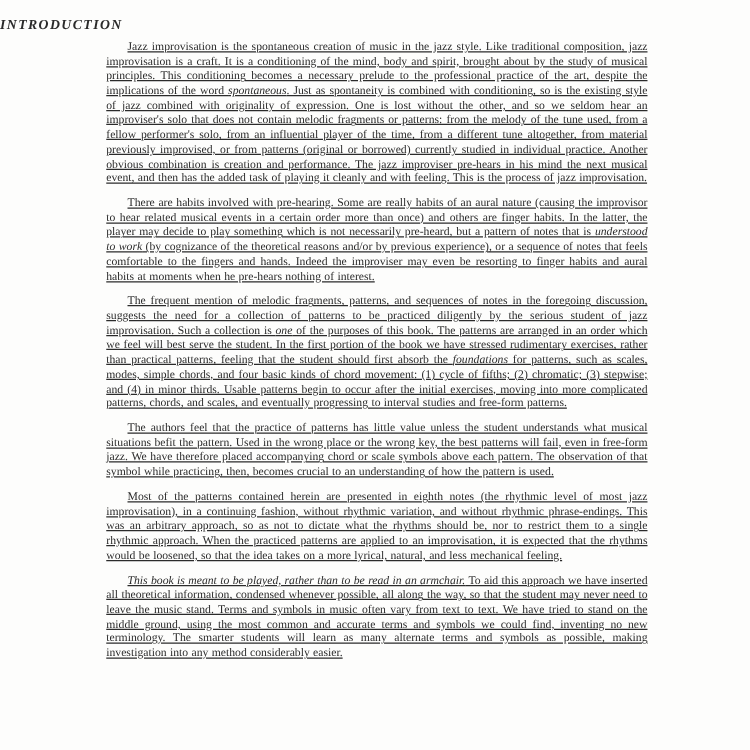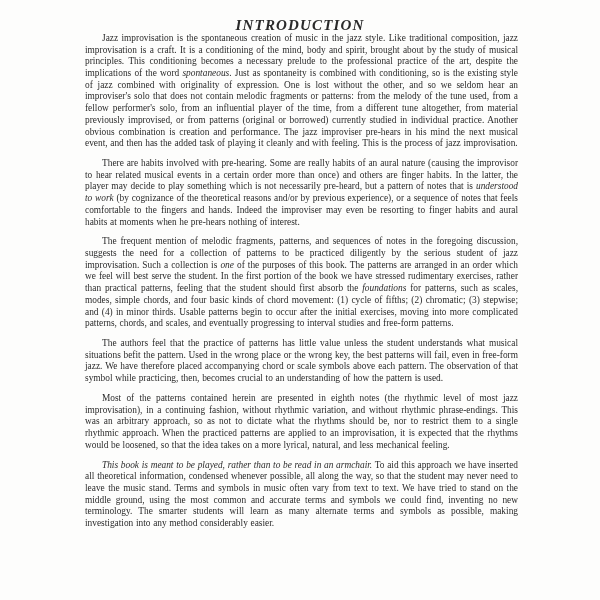--- a/index.html
+++ b/index.html
@@ -22,44 +22,44 @@
     height: 600px;
     background: #fdfdfc;
     box-sizing: border-box;
   }
 
   .page-title {
     position: absolute;
     top: 7px;
     left: 0;
     width: 600px;
-    text-align: center;
     font-style: italic;
     font-weight: 700;
-    font-size: 15px;
+    font-size: 11px;
     letter-spacing: 1.15px;
     color: #2a2a2a;
   }
 
   .body-column {
     position: absolute;
     top: 33px;
     left: 85px;
     width: 433px;
   }
 
   .para {
     margin: 0 0 8.2px 0;
     text-indent: 17px;
     text-align: justify;
     font-size: 9.35px;
     line-height: 11.68px;
     color: #2b2b2b;
     -webkit-font-smoothing: antialiased;
     word-spacing: 0.35px;
+    text-decoration: underline;
   }
 
   .para:last-child {
     margin-bottom: 0;
   }
 
   .para i,
   .para em {
     font-style: italic;
   }

